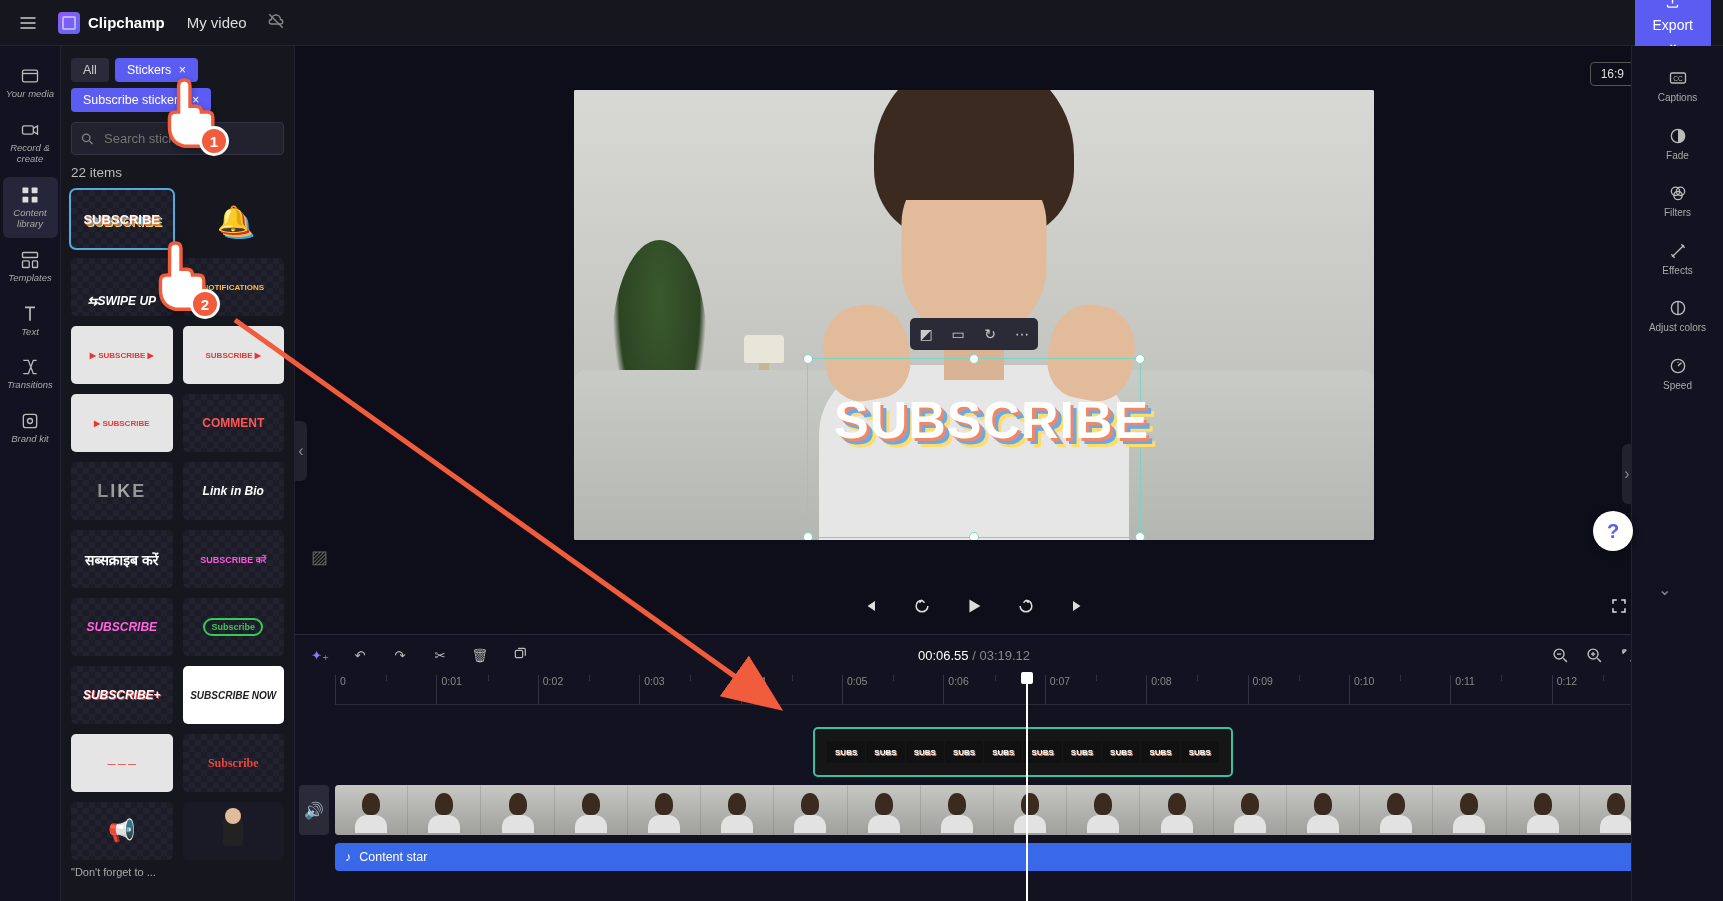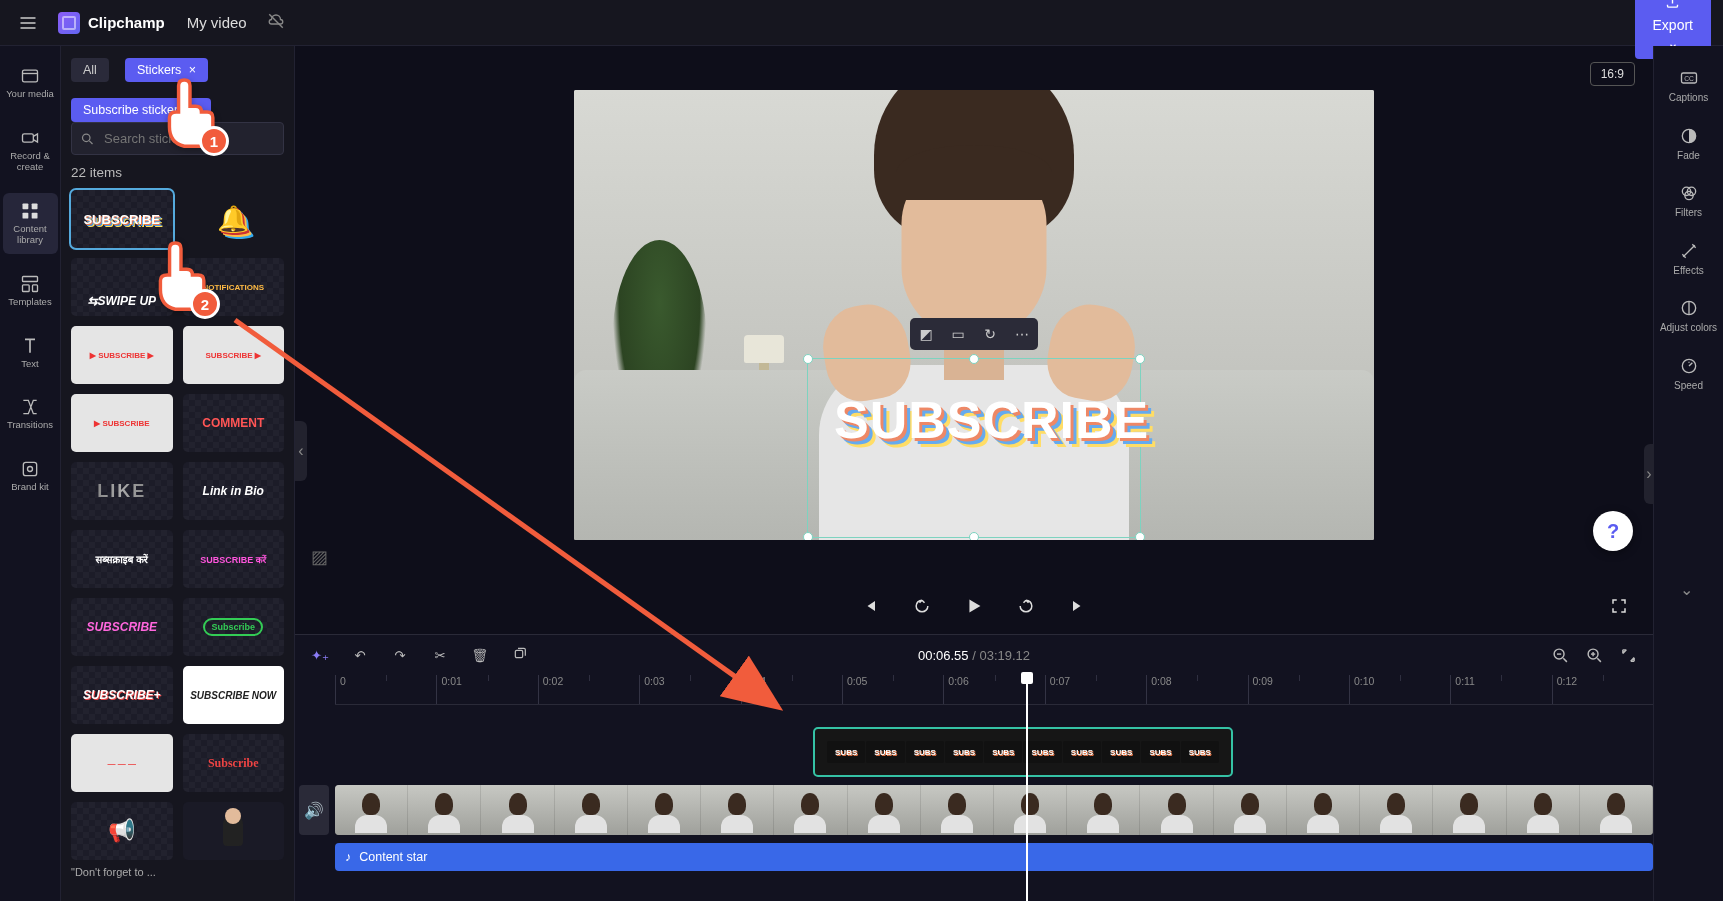--- a/index.html
+++ b/index.html
@@ -11,29 +11,29 @@
 .hamburger svg { width: 20px; height: 20px; fill: #ccc; }
 .logo { display: flex; align-items: center; gap: 8px; margin-left: 14px; }
 .logo-icon { width: 22px; height: 22px; background: linear-gradient(135deg,#8b5cf6,#6366f1); border-radius: 4px; position: relative; }
 .logo-icon::after { content:""; position:absolute; inset:4px; border:2px solid rgba(255,255,255,.5); border-radius:2px; }
 .logo-text { font-weight: 600; font-size: 15px; color: #fff; }
 .project-name { margin-left: 22px; font-size: 15px; color: #ddd; }
 .sync-icon { margin-left: 20px; color: #888; }
 .export-btn { margin-left: auto; background: #5b5cf1; color: #fff; border: none; padding: 8px 18px; border-radius: 4px; display: flex; align-items: center; gap: 8px; font-size: 14px; cursor: pointer; flex-direction: column; }
 
 
-.leftrail { position: absolute; left: 0; top: 46px; width: 61px; height: calc(100% - 46px); background: #121220; display: flex; flex-direction: column; align-items: center; padding-top: 12px; gap: 12px; border-right: 1px solid #222232; }
+.leftrail { position: absolute; left: 0; top: 46px; width: 61px; height: calc(100% - 46px); background: #121220; display: flex; flex-direction: column; align-items: center; padding-top: 12px; gap: 4px; border-right: 1px solid #222232; font-style: italic; }
 .rail-item { width: 55px; display: flex; flex-direction: column; align-items: center; gap: 3px; padding: 8px 2px; border-radius: 6px; cursor: pointer; }
 .rail-item.active { background: #26263a; }
 .rail-item svg { width: 20px; height: 20px; fill: #bbb; }
 .rail-item span { font-size: 9.5px; color: #aaa; line-height: 1.15; text-align: center; }
 
 
 .panel { position: absolute; left: 61px; top: 46px; width: 234px; height: calc(100% - 46px); background: #16161f; padding: 12px 10px; overflow-y: auto; border-right: 1px solid #222232;}
-.tags { display: flex; flex-wrap: wrap; gap: 16px; }
+.tags { display: flex; flex-wrap: wrap; gap: 6px; margin-bottom: 10px; }
 .tag { padding: 5px 12px; border-radius: 4px; font-size: 12.5px; background: #2a2a3a; color: #ccc; cursor: pointer; }
 .tag.active { background: #5b5cf1; color: #fff; }
 .search { position: relative; margin-bottom: 10px; }
 .search input { width: 100%; padding: 8px 10px 8px 32px; background: #22222e; border: 1px solid #333344; border-radius: 4px; color: #ddd; font-size: 13px; }
 .search svg { position: absolute; left: 9px; top: 50%; transform: translateY(-50%); width: 15px; height: 15px; fill: #888; }
 .items-count { font-size: 13.5px; color: #bbb; margin-bottom: 10px; }
 .sticker-grid { display: grid; grid-template-columns: 1fr 1fr; gap: 10px; }
 .sticker { aspect-ratio: 1.75/1; border-radius: 5px; background-color: #1c1c28; background-image: linear-gradient(45deg,#22222e 25%,transparent 25%),linear-gradient(-45deg,#22222e 25%,transparent 25%),linear-gradient(45deg,transparent 75%,#22222e 75%),linear-gradient(-45deg,transparent 75%,#22222e 75%); background-size:12px 12px; background-position:0 0,0 6px,6px -6px,-6px 0; display:flex; align-items:center; justify-content:center; font-size:12px; font-weight:800; color:#fff; overflow:hidden; text-align:center; cursor:pointer; }
 .sticker.sel { outline:2px solid #5ad; }
 .s-sub { color:#fff; font-size:13px; text-shadow:1px 1px #e74,2px 2px #49e,3px 3px #fd5; }
@@ -91,21 +91,21 @@
 .track-video { position:absolute; top:80px; left:0; right:0; height:50px; background:#6b6b6b; border-radius:4px; display:flex; overflow:hidden;}
 .tv-thumb{ flex:1; height:100%; background:linear-gradient(180deg,#c7c8c3 0%,#9fa09b 100%); position:relative; border-right:1px solid rgba(0,0,0,.1);}
 .tv-thumb::after{content:"";position:absolute;left:50%;top:8px;transform:translateX(-50%);width:18px;height:22px;background:#3a2a20;border-radius:50% 50% 40% 40%;}
 .tv-thumb::before{content:"";position:absolute;left:50%;bottom:2px;transform:translateX(-50%);width:32px;height:18px;background:#e2e2e2;border-radius:12px 12px 0 0;}
 .mute-btn{ position:absolute; left:-36px; top:80px; width:30px; height:50px; background:#2a2a38; border-radius:4px; display:flex; align-items:center; justify-content:center; color:#aaa; cursor:pointer;}
 .track-audio { position:absolute; top:138px; left:0; right:0; height:28px; background:#3968e8; border-radius:4px; display:flex; align-items:center; padding:0 10px; gap:8px; font-size:12.5px; color:#fff;}
 .playhead { position:absolute; top:-30px; bottom:-10px; left:691px; width:2px; background:#fff; pointer-events:none;}
 .playhead::before{content:"";position:absolute;top:-3px;left:-5px;width:12px;height:12px;background:#fff;border-radius:2px;}
 
 
-.rightrail { position:absolute; right:0; top:46px; width:70px; height:calc(100% - 46px); background:#121220; border-left:1px solid #222232; display:flex; flex-direction:column; align-items:center; padding-top:14px; gap:6px;}
+.rightrail { position:absolute; right:0; top:46px; width:92px; height:calc(100% - 46px); background:#121220; border-left:1px solid #222232; display:flex; flex-direction:column; align-items:center; padding-top:14px; gap:6px;}
 .rr-item{ width:60px; display:flex; flex-direction:column; align-items:center; gap:4px; padding:8px 0; cursor:pointer;}
 .rr-item svg{width:20px;height:20px;fill:none;stroke:#bbb;stroke-width:1.6;}
 .rr-item span{font-size:10px;color:#aaa;text-align:center; line-height:1.15;}
 .rr-collapse { position:absolute; top:50%; left:-10px; width:10px; height:60px; background:#22222e; border-radius:6px 0 0 6px; transform:translateY(-50%); display:flex;align-items:center;justify-content:center;color:#888;cursor:pointer;}
 .rr-dropdown { position:absolute; top:534px; left:26px; color:#888; cursor:pointer;}
 
 
 .help-fab{ position:absolute; right:90px; bottom:350px; width:40px; height:40px; background:#fff; border-radius:50%; display:flex; align-items:center; justify-content:center; color:#5b5cf1; font-size:20px; font-weight:700; cursor:pointer; box-shadow:0 2px 8px rgba(0,0,0,.4);}
 
 
@@ -239,21 +239,21 @@
     <div class="sticker">
         <span style="color:#f55;">COMMENT</span>
       </div>
     <div class="sticker">
         <span class="s-like">LIKE</span>
       </div>
     <div class="sticker">
         <span style="color:#fff;font-style:italic;">Link in Bio</span>
       </div>
     <div class="sticker">
-        <span style="font-size:10px;">सब्सक्राइब करें</span>
+        <span style="font-size:14px;">सब्सक्राइब करें</span>
       </div>
     <div class="sticker">
         <span style="color:#f5d;font-size:9px;">SUBSCRIBE करें</span>
       </div>
     <div class="sticker">
         <span class="s-pink">SUBSCRIBE</span>
       </div>
     <div class="sticker">
         <span style="color:#3c5;border:2px solid #3c5;border-radius:10px;padding:2px 6px;font-size:9px;">Subscribe</span>
       </div>

